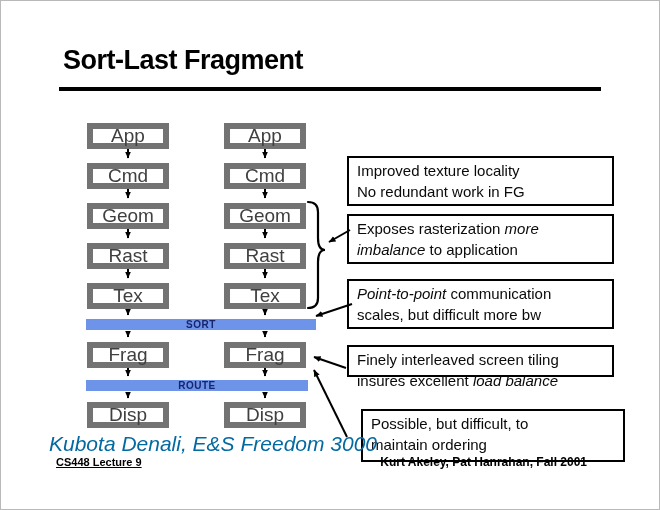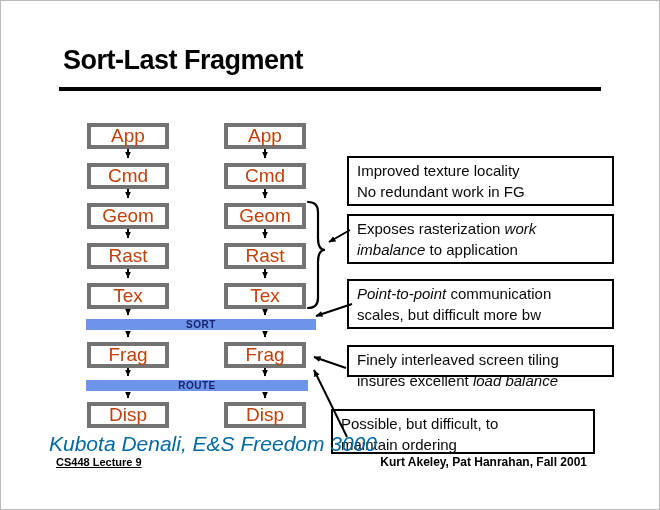--- a/index.html
+++ b/index.html
@@ -4,22 +4,22 @@
 <style>
   html,body{margin:0;padding:0;background:#fff;}
   .slide{
     position:relative;width:660px;height:510px;background:#fff;
     font-family:"Liberation Sans",sans-serif;overflow:hidden;
     border:1px solid #b9b9b9;box-sizing:border-box;
   }
   .title{position:absolute;left:62px;top:44px;font-size:27px;font-weight:bold;color:#000;letter-spacing:-0.5px;}
   .rule{position:absolute;left:58px;top:86px;width:542px;height:4px;background:#000;}
   .pbox{
-    position:absolute;height:26px;border:4px solid #737373;box-sizing:border-box;background:#fff;
-    display:flex;align-items:center;justify-content:center;font-size:19px;color:#c2410c;
+    position:absolute;height:26px;border:6px solid #737373;box-sizing:border-box;background:#fff;
+    display:flex;align-items:center;justify-content:center;font-size:19px;color:#404040;
   }
   .bar{position:absolute;height:11px;display:flex;align-items:center;justify-content:center;}
   .bar-label{font-size:10px;font-weight:bold;letter-spacing:0.5px;line-height:1;}
   .abox{
     position:absolute;border:2px solid #000;box-sizing:border-box;background:transparent;
     padding:2px 8px;font-size:15px;line-height:21px;color:#0a0a0a;
   }
   .abox i{font-style:italic;}
   .caption{position:absolute;left:48px;top:431px;font-size:21px;font-style:italic;color:#0369a1;white-space:nowrap;}
   .footer-left{position:absolute;left:55px;top:455px;font-size:11px;font-weight:bold;color:#000;text-decoration:underline;}
@@ -55,32 +55,32 @@
   </div>
   <div class="bar" style="left:85px;top:379px;width:222px;background:#6D94E8">
     <span class="bar-label" style="color:#17246E">ROUTE</span>
   </div>
 
   <div class="abox" style="left:346px;top:155px;width:267px;height:50px">
     <span>Improved texture locality</span><br>
     <span>No redundant work in FG</span>
   </div>
   <div class="abox" style="left:346px;top:213px;width:267px;height:50px">
-    <span>Exposes rasterization </span><i>work</i><br>
+    <span>Exposes rasterization </span><i>more</i><br>
     <i>imbalance</i><span> to application</span>
   </div>
   <div class="abox" style="left:346px;top:278px;width:267px;height:50px">
     <i>Point-to-point</i><span> communication</span><br>
     <span>scales, but difficult more bw</span>
   </div>
   <div class="abox" style="left:346px;top:344px;width:267px;height:32px">
     <span>Finely interleaved screen tiling</span><br>
     <span>insures excellent </span><i>load balance</i>
   </div>
-  <div class="abox" style="left:330px;top:408px;width:264px;height:45px">
+  <div class="abox" style="left:360px;top:408px;width:264px;height:53px">
     <span>Possible, but difficult, to</span><br>
     <span>maintain ordering</span>
   </div>
 
   <div class="caption">Kubota Denali, E&amp;S Freedom 3000</div>
   <div class="footer-left">CS448 Lecture 9</div>
   <div class="footer-right">Kurt Akeley, Pat Hanrahan, Fall 2001</div>
 
   <svg class="overlay" width="660" height="510" viewBox="0 0 660 510">
     <defs>

